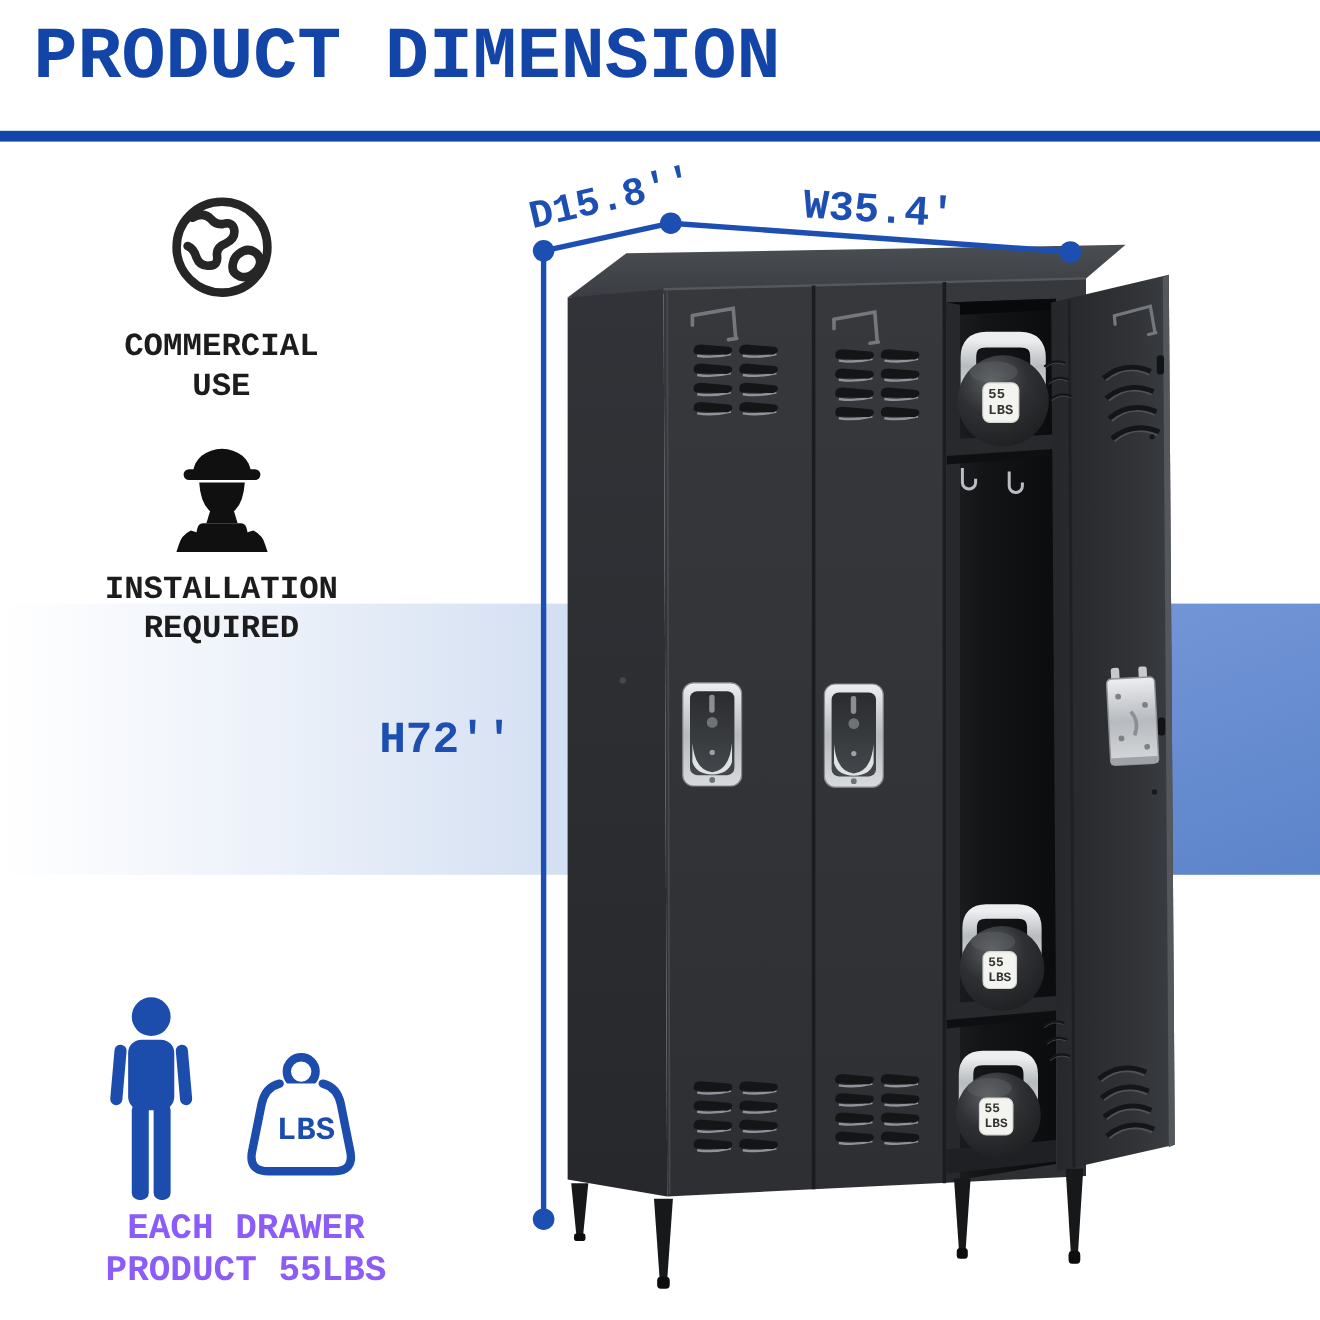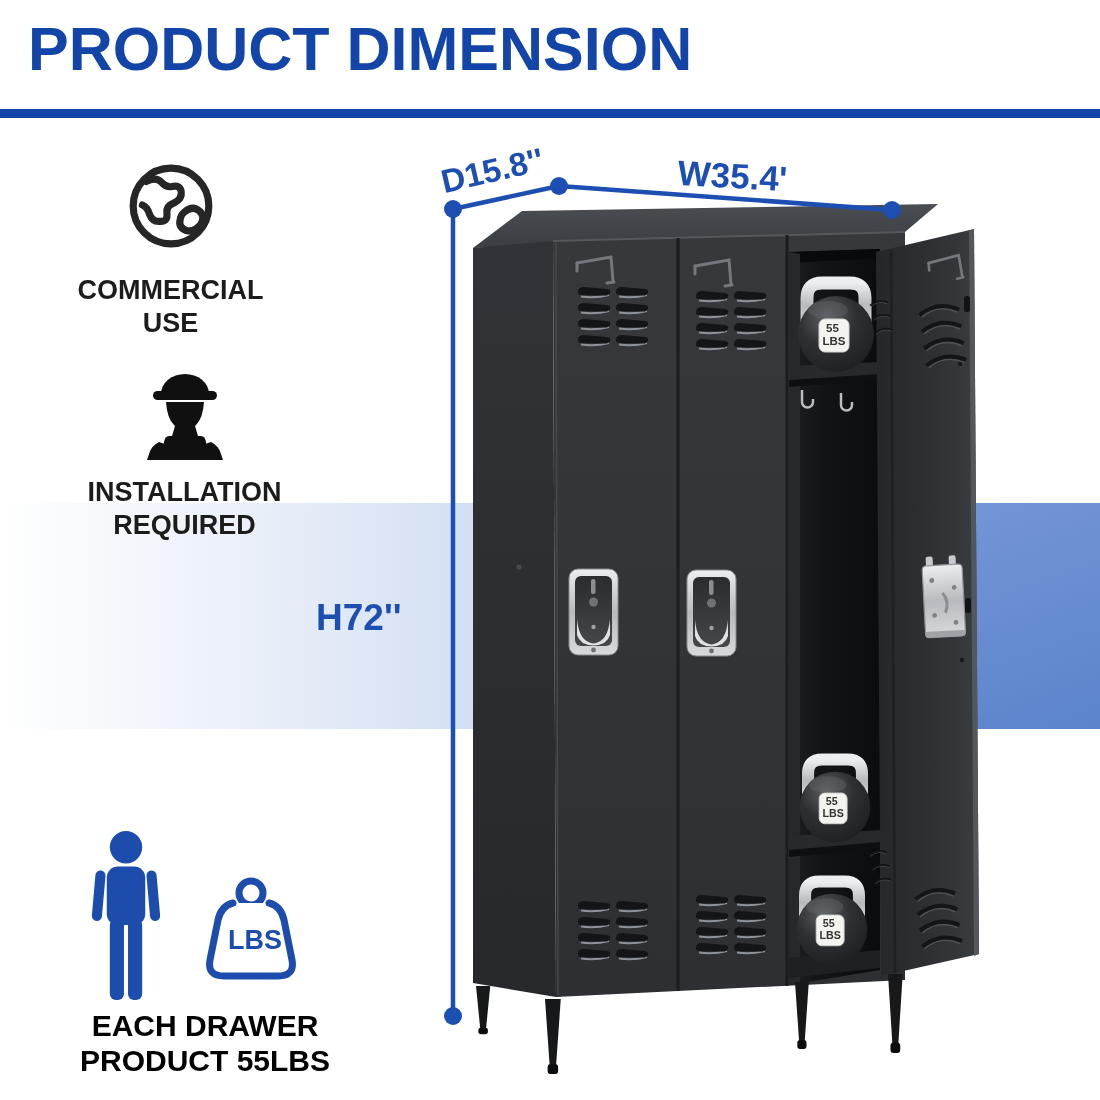--- a/index.html
+++ b/index.html
@@ -1,49 +1,49 @@
 <!DOCTYPE html>
 <html><head>
 <meta charset="utf-8">
 <style>
   html,body{margin:0;padding:0;background:#ffffff;}
   .stage{
     position:relative;width:1100px;height:1100px;background:#ffffff;overflow:hidden;
-    font-family:Liberation Sans, sans-serif;
+    font-family:Liberation Mono, monospace;
   }
   
   .title{
     position:absolute;left:28px;top:14px;width:760px;
     font-size:61px;font-weight:700;letter-spacing:0px;color:#1345a8;white-space:nowrap;
   }
   .title-rule{position:absolute;left:0;top:109px;width:1100px;height:9px;background:#1345a8;}
   
   .band-left{
     position:absolute;left:0;top:503px;width:475px;height:226px;
     background:linear-gradient(90deg,rgba(255,255,255,0) 0%,#e9eff9 55%,#d3dff2 100%);
   }
   .band-right{
     position:absolute;left:975px;top:503px;width:125px;height:226px;
     background:linear-gradient(160deg,#7295d6 0%,#5c84ca 100%);
   }
   
   .feature{position:absolute;display:flex;flex-direction:column;align-items:center;text-align:center;}
-  .f1{left:28px;top:160px;width:285px;}
+  .f1{left:42px;top:160px;width:285px;}
   .f2{left:42px;top:364px;width:285px;}
   .f3{left:42px;top:610px;width:285px;}
   .f4{left:30px;top:830px;width:330px;}
   .f-label{
     margin-top:22px;font-size:27px;line-height:1.22;font-weight:600;color:#1c1c1c;
   }
   .f2 .f-label{margin-top:14px;}
   .f3 .f-label{margin-top:17px;}
   .f-label span{display:block;}
   .f-label span:empty{display:none;}
   .f4 .icons-row{display:flex;align-items:flex-end;gap:34px;height:172px;}
-  .f4 .f-label{margin-top:6px;color:#000000;font-size:30px;font-weight:700;line-height:1.17;margin-left:20px;}
+  .f4 .f-label{margin-top:6px;color:#8b5cf6;font-size:30px;font-weight:700;line-height:1.17;margin-left:20px;}
   
   .dim{position:absolute;color:#1d4fb2;font-weight:700;white-space:nowrap;}
   .dim-depth{left:446px;top:163px;font-size:33px;transform:rotate(-13deg);transform-origin:left bottom;}
   .dim-width{left:640px;top:156px;width:185px;text-align:center;font-size:35px;transform:rotate(3.5deg);}
   .dim-height{left:316px;top:597px;font-size:37px;}
   
   .locker-svg{position:absolute;left:0;top:0;width:1100px;height:1100px;}
 </style>
 </head>
 <body>

